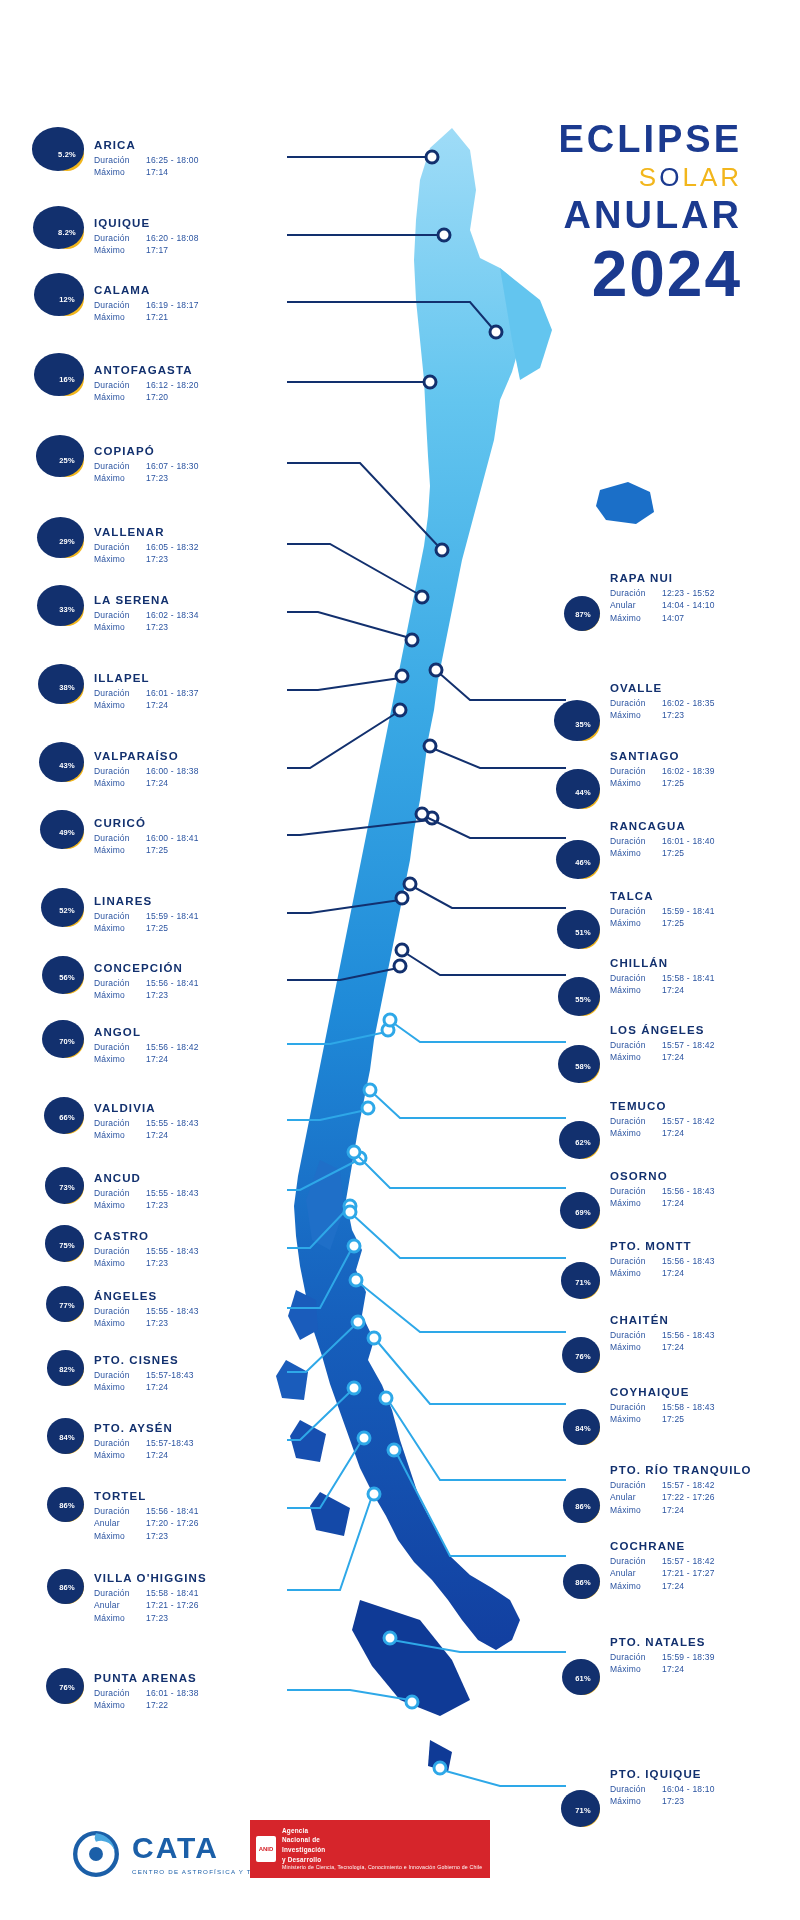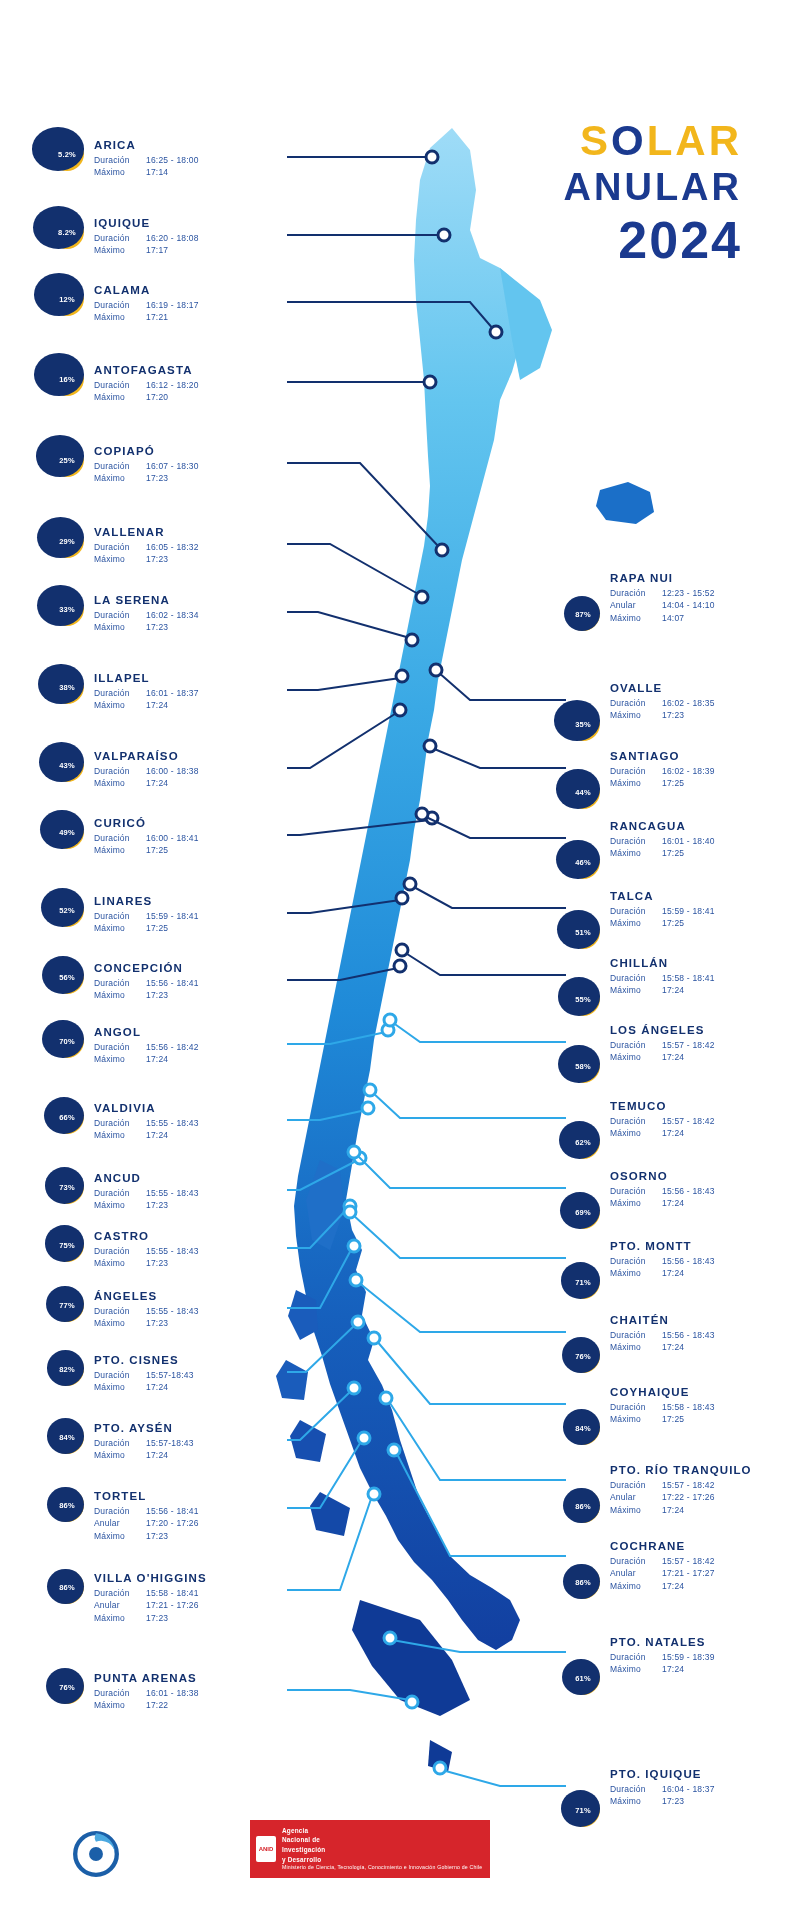--- a/index.html
+++ b/index.html
@@ -16,28 +16,28 @@
   .title-block{
     position:absolute;
     right:58px; top:120px;
     text-align:right;
     line-height:1;
   }
   .title-block .t1{
     font-size:38px;font-weight:bold;letter-spacing:3px;color:#1b3a8f;
   }
   .title-block .t2{
-    font-size:42px;font-weight:bold;letter-spacing:3px;color:#f2b61c;
+    font-size:26px;font-weight:normal;letter-spacing:3px;color:#f2b61c;margin-top:6px;
   }
   .title-block .t2 .o{color:#1b3a8f;}
   .title-block .t3{
     font-size:38px;font-weight:bold;letter-spacing:3px;color:#1b3a8f;margin-top:6px;
   }
   .title-block .t4{
-    font-size:52px;font-weight:bold;letter-spacing:2px;color:#1b3a8f;margin-top:8px;
+    font-size:64px;font-weight:bold;letter-spacing:2px;color:#1b3a8f;margin-top:8px;
   }
 
   
   .map-wrap{position:absolute;left:0;top:0;width:800px;height:1920px;}
 
   
   .city{
     position:absolute;
     display:flex;
     align-items:flex-start;
@@ -234,20 +234,21 @@
           <circle cx="394" cy="1450" r="6" fill="#fff" stroke="#2ea8e8" stroke-width="3"></circle>
         <path d="M566 1652 H460 L392 1640"></path>
           <circle cx="390" cy="1638" r="6" fill="#fff" stroke="#2ea8e8" stroke-width="3"></circle>
         <path d="M566 1786 H500 L442 1770"></path>
           <circle cx="440" cy="1768" r="6" fill="#fff" stroke="#2ea8e8" stroke-width="3"></circle>
       </g>
     </svg>
   </div>
 
   <div class="title-block">
+    <div class="t1">ECLIPSE</div>
     <div class="t2"><span>S</span><span class="o">O</span><span>LAR</span></div>
     <div class="t3">ANULAR</div>
     <div class="t4">2024</div>
   </div>
 
   <div id="left-list">
       <div class="city left" style="left: 50px; top: 137px;">
         <div class="badge">
           <div class="sun"></div>
           <div class="moon" style="left: -17.7276px; top: -9.6696px;"></div>
@@ -938,37 +939,41 @@
       <div class="city right" style="left: 566px; top: 1766px;">
         <div class="badge">
           <div class="sun"></div>
           <div class="moon" style="left: -5.423px; top: -2.958px;"></div>
           <div class="pct">71%</div>
         </div>
         <div class="city-text">
           <div class="city-name">PTO. IQUIQUE</div>
           <div class="city-line">
             <span class="lbl">Duración</span>
-            <span class="val">16:04 - 18:37</span>
+            <span class="val">16:04 - 18:10</span>
           </div>
           <div class="city-line">
             <span class="lbl">Máximo</span>
             <span class="val">17:23</span>
           </div>
         </div>
       </div>
     </div>
 
   <div class="footer">
     <div class="logo-cata">
       <svg class="cata-mark" viewBox="0 0 60 60">
         <circle cx="30" cy="30" r="24" fill="none" stroke="#1b5fa8" stroke-width="5"></circle>
         <path d="M30 6 A24 24 0 0 1 52 30 A16 16 0 0 0 30 16 A10 10 0 0 1 30 6 Z" fill="#4aa8e0"></path>
         <circle cx="30" cy="30" r="8" fill="#1b5fa8"></circle>
       </svg>
+      <div class="cata-text">
+        <div class="big">CATA</div>
+        <div class="small">CENTRO DE ASTROFÍSICA Y TECNOLOGÍAS AFINES</div>
+      </div>
     </div>
     <div class="logo-anid">
       <div class="anid-red">
         <div class="anid-shield">ANID</div>
         <div class="anid-lines">
           <span class="b">Agencia</span>
           <span class="b">Nacional de</span>
           <span class="b">Investigación</span>
           <span class="b">y Desarrollo</span>
           <span>Ministerio de Ciencia, Tecnología, Conocimiento e Innovación</span>

